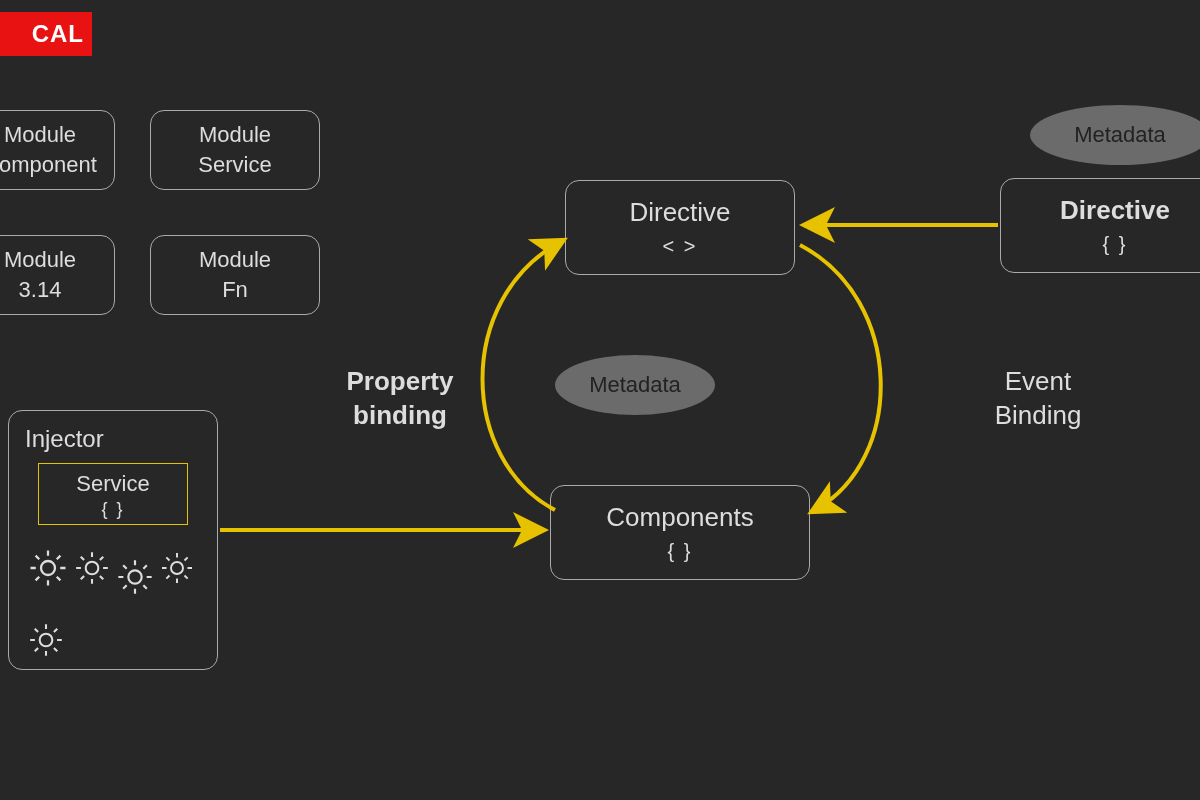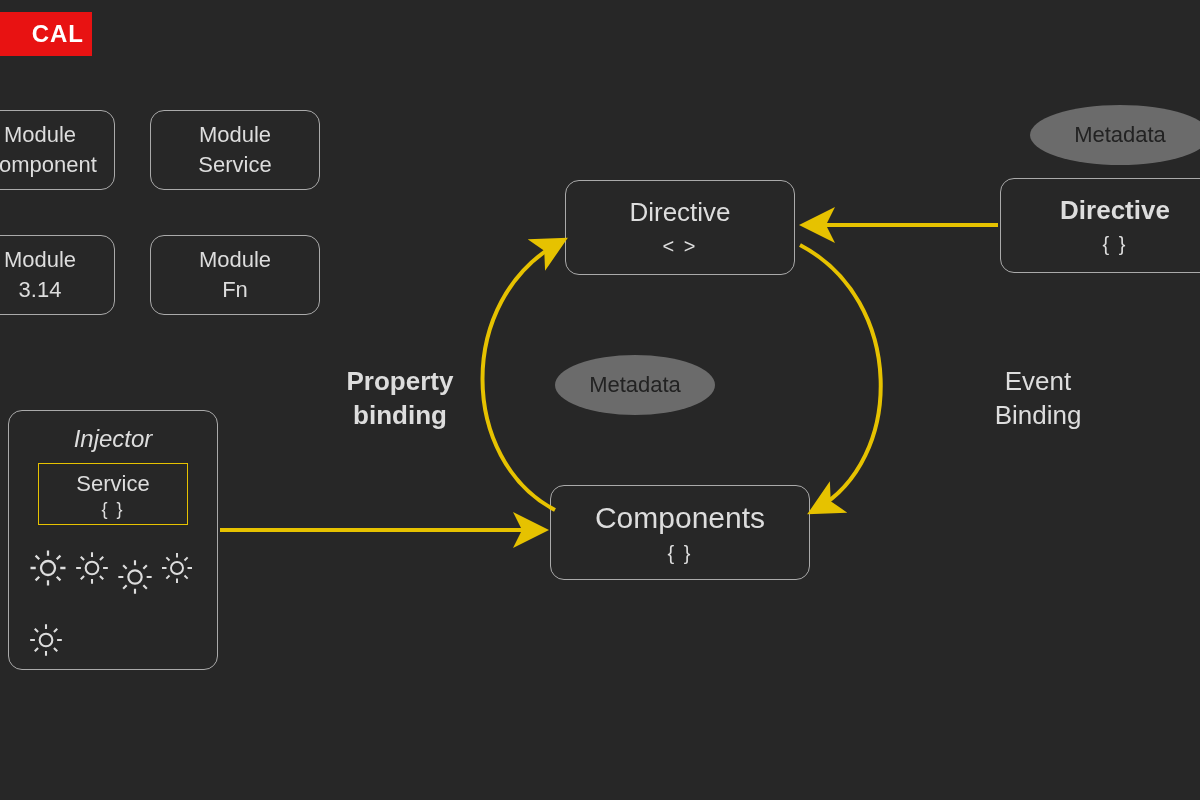--- a/index.html
+++ b/index.html
@@ -66,24 +66,22 @@
   }
   .injector-box {
     position: absolute;
     border: 1.5px solid #aaa;
     border-radius: 14px;
     padding: 14px 16px 12px 16px;
     width: 210px;
     color: #ddd;
   }
   .injector-title {
-    text-align: center;
     font-size: 24px;
     margin-bottom: 10px;
-    font-style: italic;
   }
   .service-inner {
     border: 1.5px solid #e6c200;
     width: 150px;
     margin: 0 auto 14px auto;
     text-align: center;
     padding: 6px 0 4px 0;
     font-size: 22px;
     line-height: 1.25;
   }
@@ -176,21 +174,21 @@
     </span>
   </div>
 </div>
 
 <div class="node" style="left:565px; top:180px; width:230px; height:95px;">
   <span style="font-size:26px;">Directive</span>
   <span class="sub">&lt;  &gt;</span>
 </div>
 
 <div class="node" style="left:550px; top:485px; width:260px; height:95px;">
-  <span style="font-size:30px;">Components</span>
+  <span style="font-size:26px;">Components</span>
   <span class="sub">{ }</span>
 </div>
 
 <div class="node" style="left:1000px; top:178px; width:230px; height:95px;">
   <span style="font-size:26px;font-weight:bold;">Directive</span>
   <span class="sub">{ }</span>
 </div>
 
 <div class="ellipse" style="left:555px; top:355px; width:160px; height:60px;">
   <span>Metadata</span>

